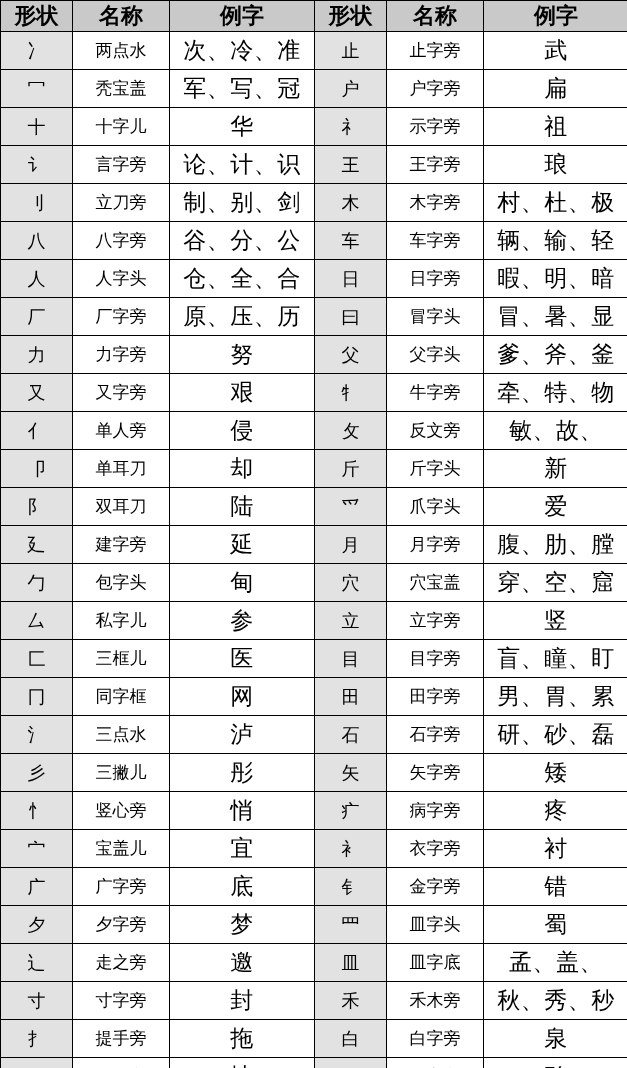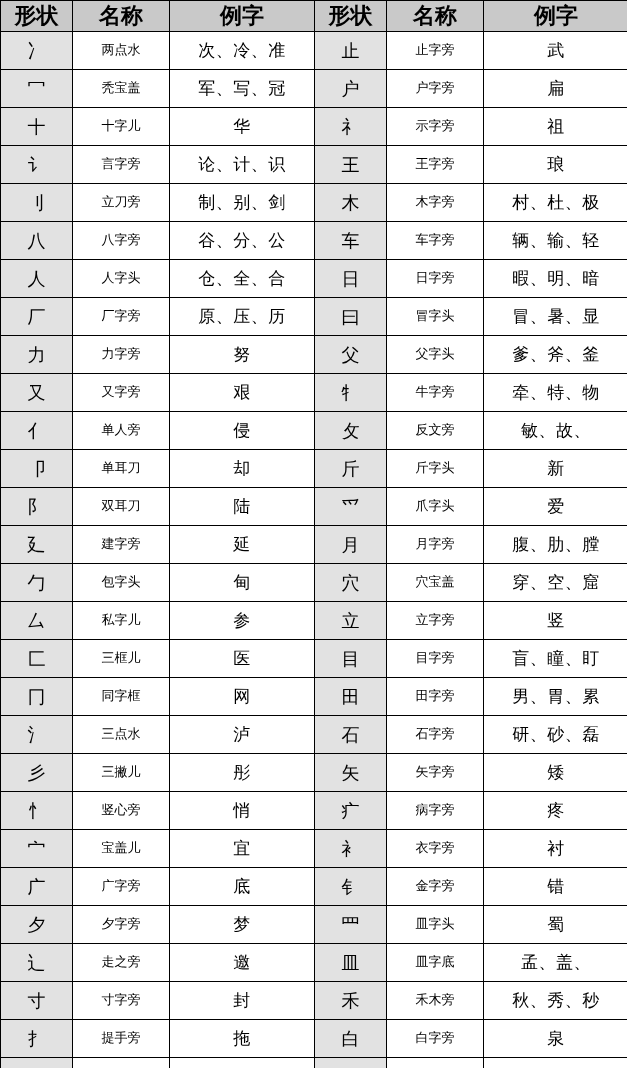--- a/index.html
+++ b/index.html
@@ -43,25 +43,25 @@
   }
   #radical-table tbody tr {
     height: 38px;
   }
   #radical-table td.shape-cell {
     background: #e2e2e2;
     font-size: 18px;
   }
   #radical-table td.name-cell {
     background: #ffffff;
-    font-size: 13px;
+    font-size: 17px;
   }
   #radical-table td.example-cell {
     background: #ffffff;
-    font-size: 17px;
+    font-size: 23px;
     letter-spacing: 0.5px;
   }
 </style>
 </head>
 <body>
 
 <table id="radical-table">
   <colgroup>
     <col class="c-shape">
       <col class="c-name">

